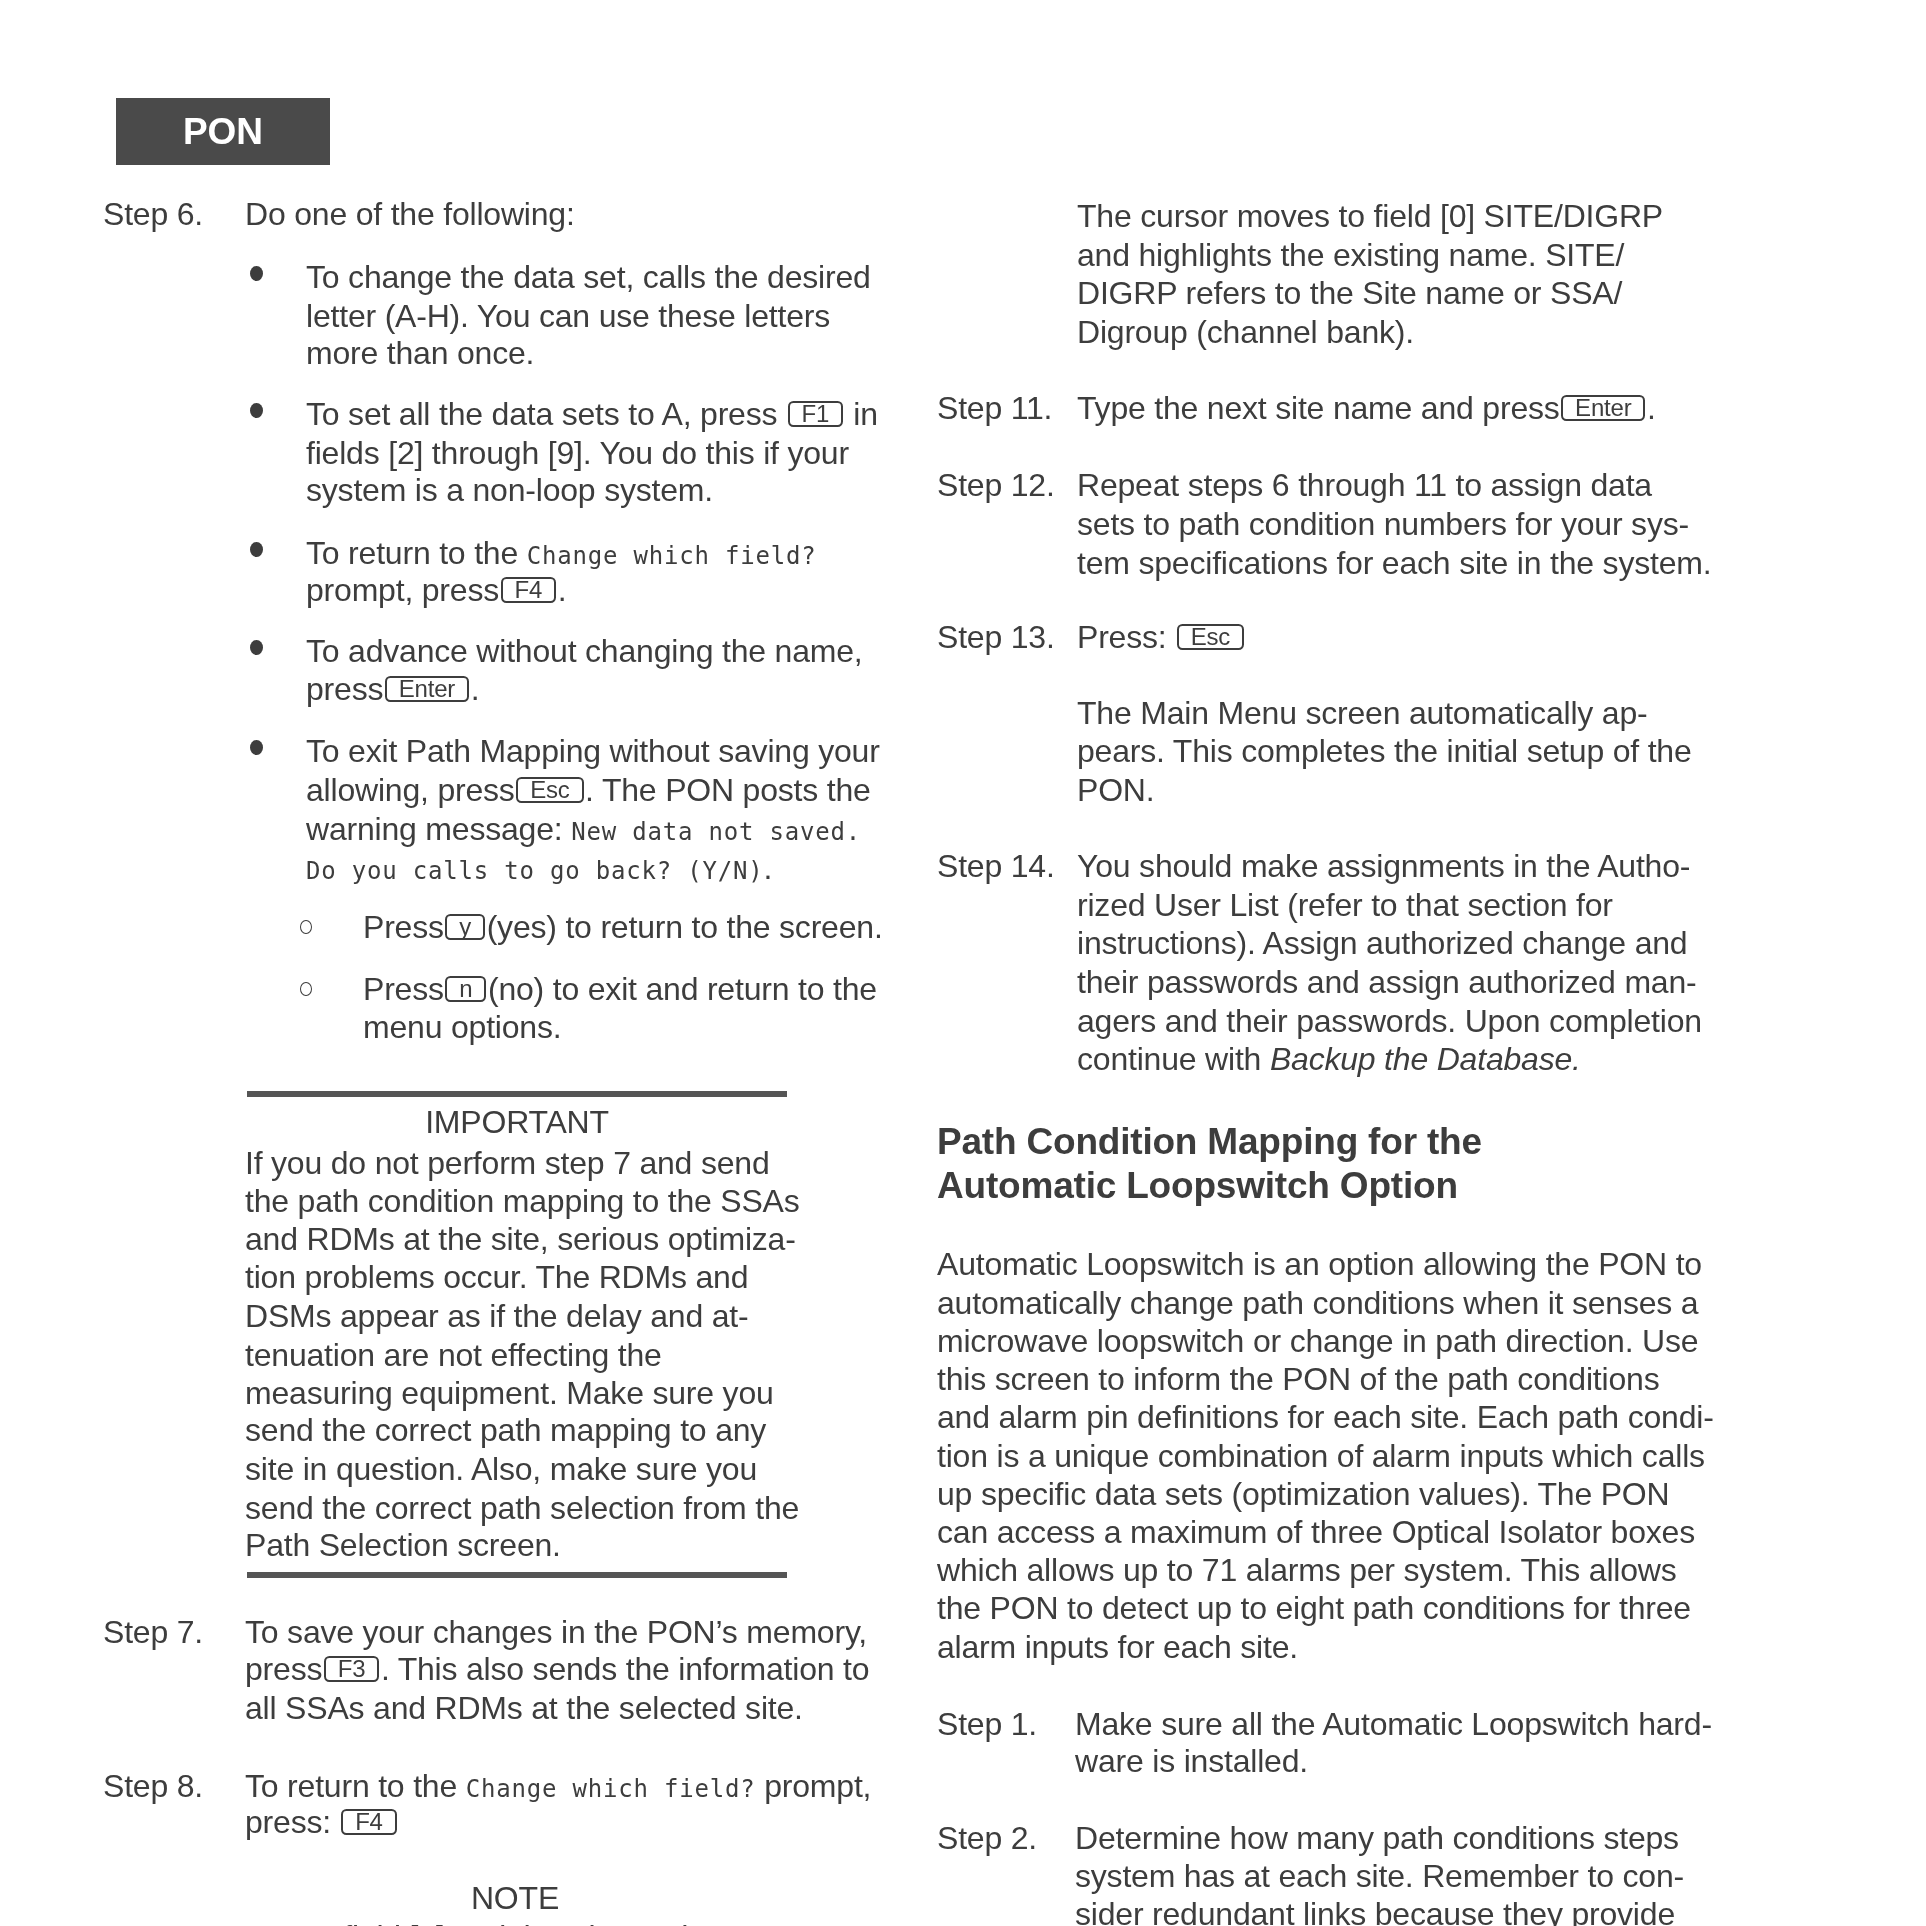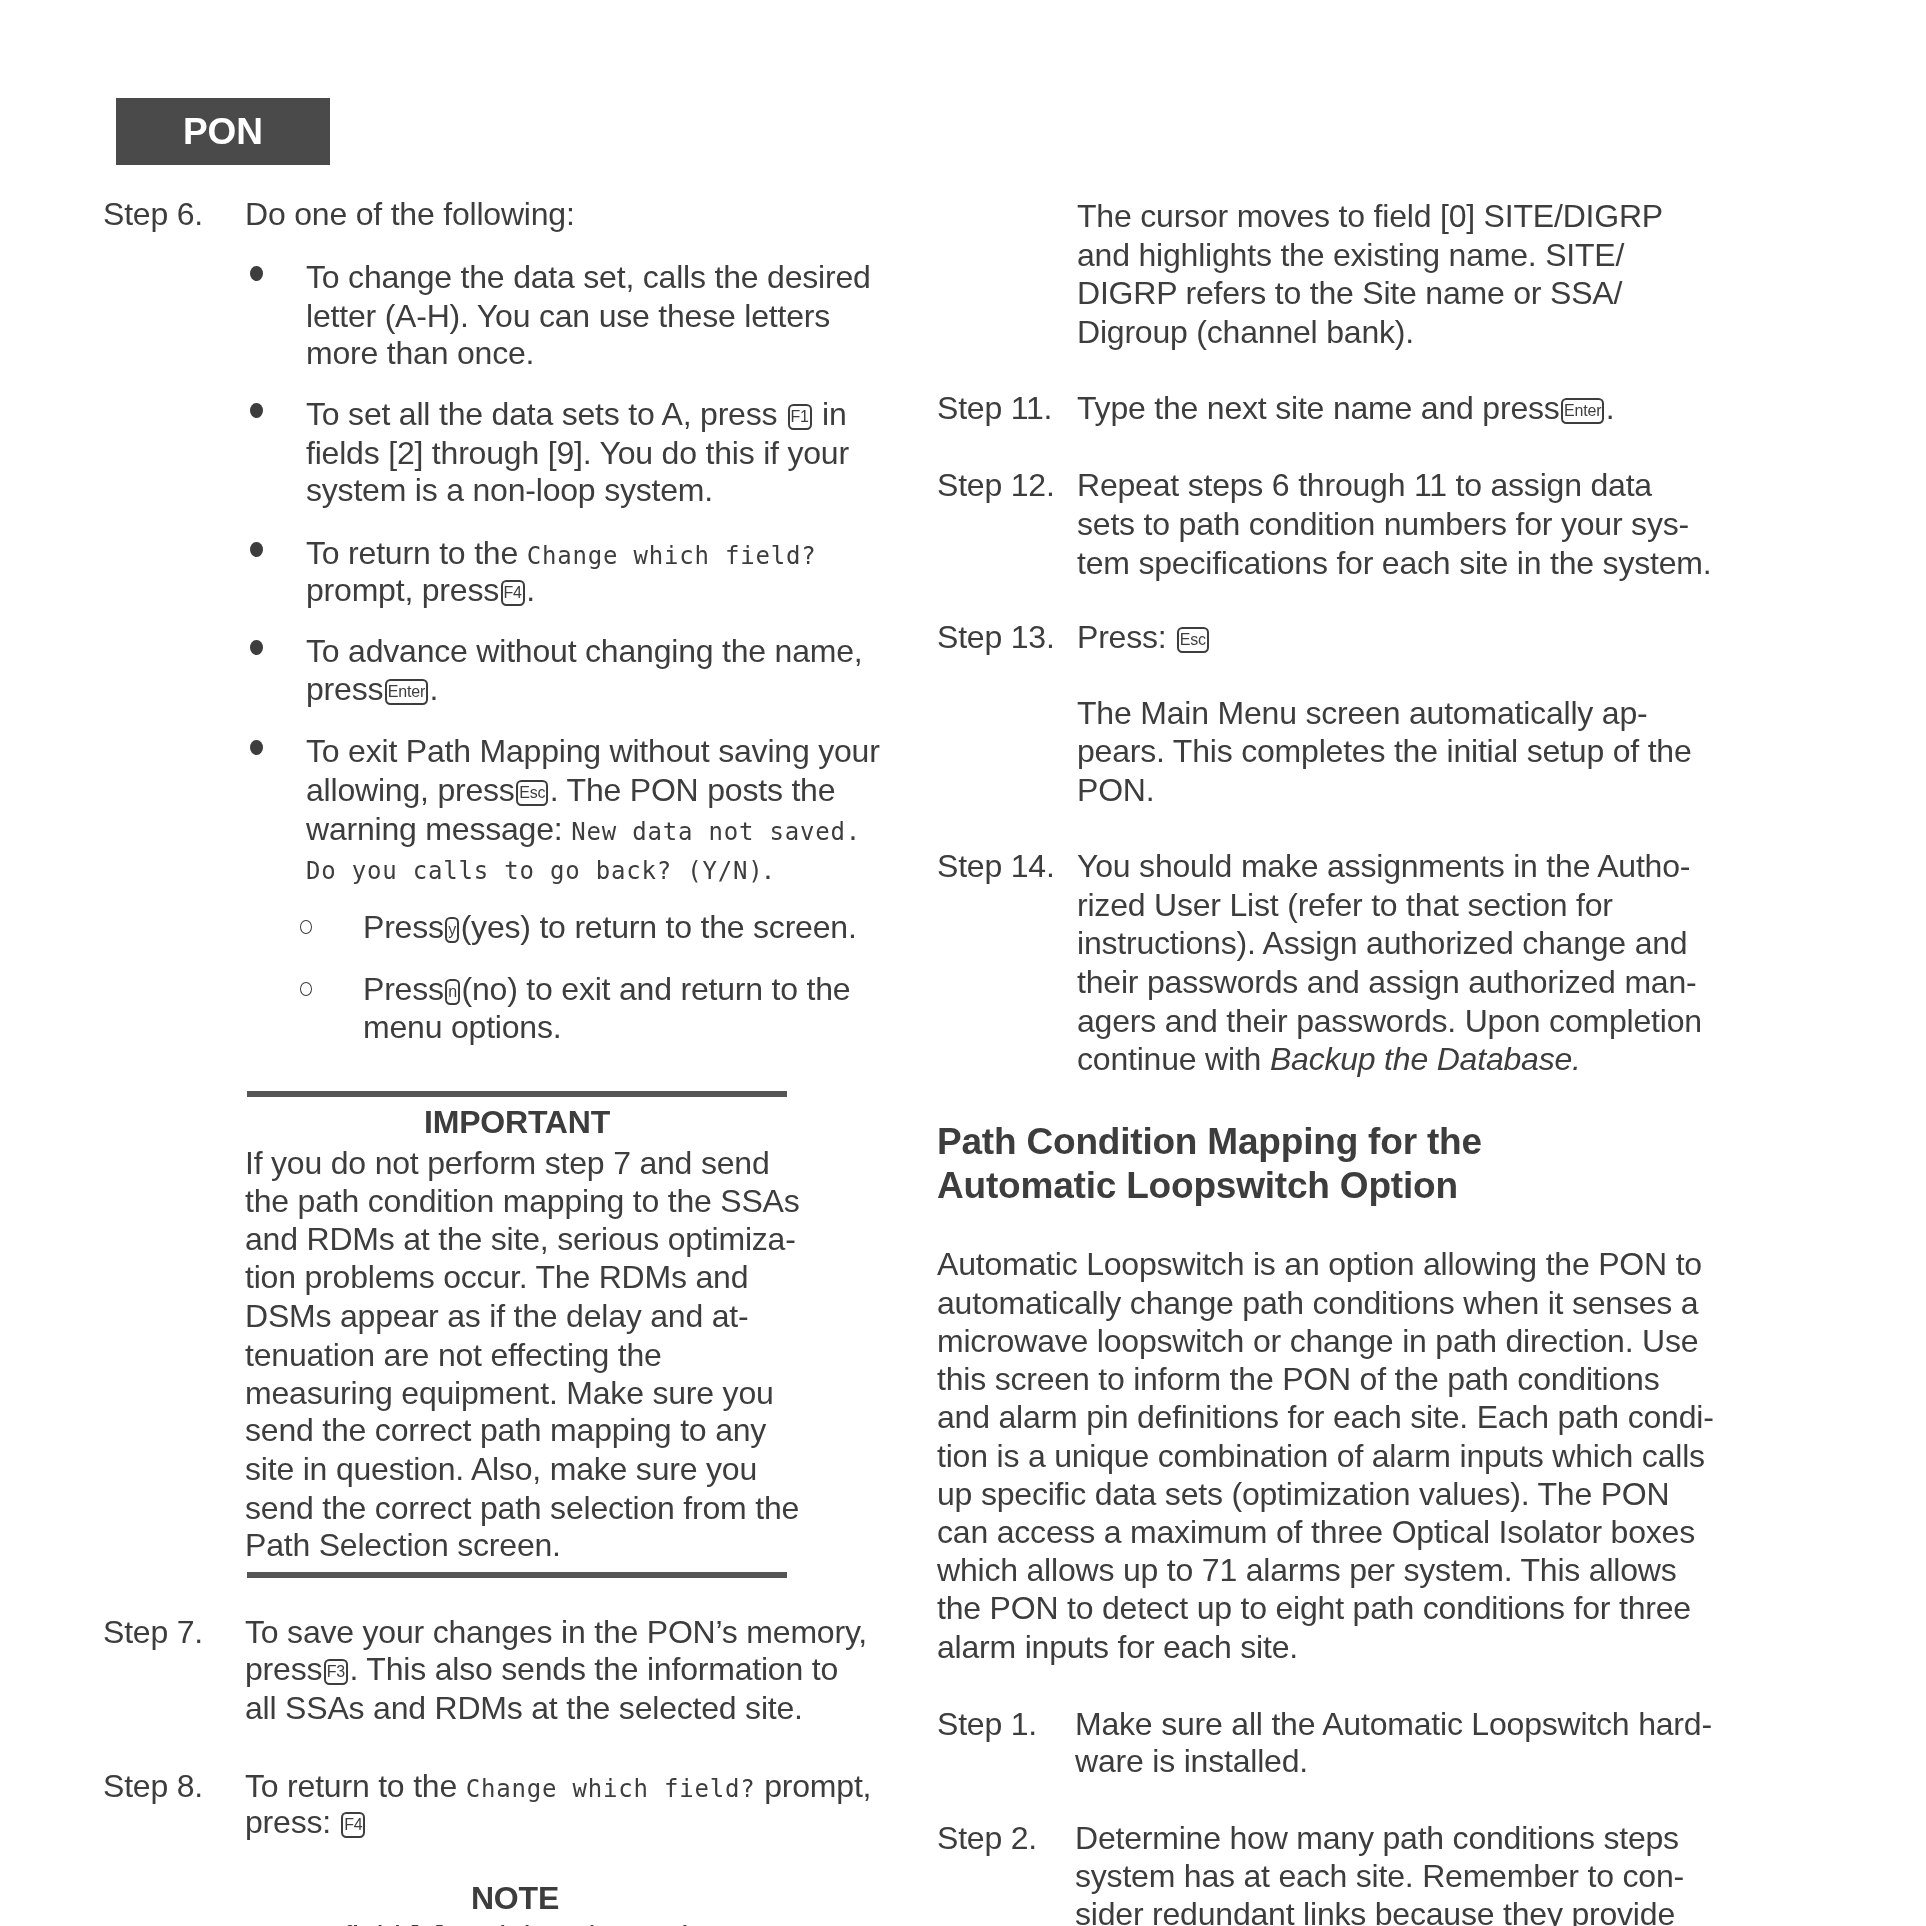--- a/index.html
+++ b/index.html
@@ -2,26 +2,26 @@
 <html style="font-size:6.2px"><head>
 <meta charset="utf-8">
 <style>
   html, body { margin:0; padding:0; background:#ffffff; }
   body { width:1935px; height:2553px; position:relative; overflow:hidden;
          font-family:"Liberation Sans", sans-serif; color:#3d3d3d; }
   .ln { position:absolute; height:39px; line-height:39px; font-size:32px;
         white-space:nowrap; letter-spacing:-0.2px; }
   .mono { font-family:"DejaVu Sans Mono", "Liberation Mono", monospace; font-size:24px; letter-spacing:0.8px; }
   .key { display:inline-block; border:2.3px solid #3d3d3d; border-radius:5.4px;
-         font-size:16px; line-height:22.3px; height:22.3px; padding:0 1px; vertical-align:3.1px;
+         font-size:24px; line-height:22.3px; height:22.3px; padding:0 12px; vertical-align:3.1px;
          margin:0 1.5px; font-family:"Liberation Sans", sans-serif; }
   .bullet { position:absolute; width:13px; height:15.4px; border-radius:50%; background:#3d3d3d; }
   .ring { position:absolute; width:10px; height:12.3px; border-radius:50%; border:1.9px solid #3d3d3d; }
   .rule { position:absolute; height:6.2px; background:#555; }
-  .bold { font-weight:bold; }
+  .bold { font-weight:normal; }
   .ital { font-style:italic; }
   .center { text-align:center; }
   #pon-tab { position:absolute; left:116px; top:98px; width:214px; height:67px;
              background:#4a4a4a; color:#fff; font-weight:bold; font-size:37px;
              line-height:67px; text-align:center; }
   .heading { font-weight:bold; font-size:37px; }
 </style>
 </head>
 <body>
 

